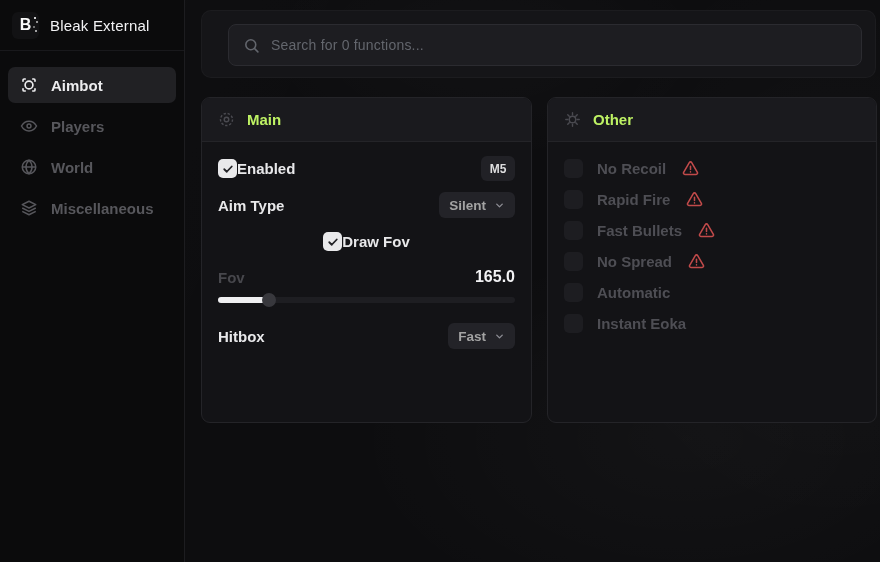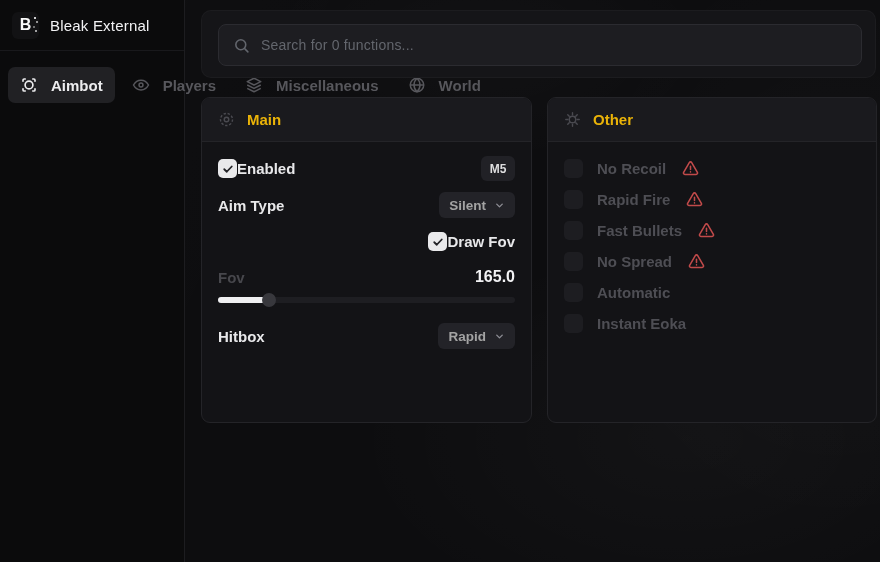--- a/index.html
+++ b/index.html
@@ -33,54 +33,54 @@
     box-shadow: 6px -4px 0 -11px #fff, 8px 3px 0 -12px #fff;
     position: relative;
   }
   .logo-box::after {
     content: ""; position: absolute; right: 3px; top: 5px;
     width: 2px; height: 2px; background: rgba(255,255,255,.8);
     box-shadow: 2px 4px 0 rgba(255,255,255,.55), -1px 9px 0 rgba(255,255,255,.4), 1px 13px 0 rgba(255,255,255,.6);
   }
   .app-title { font-size: 15px; font-weight: 400; color: #f2f2f4; letter-spacing: .2px; }
 
-  .nav { padding: 16px 8px 0 8px; display: flex; flex-direction: row; gap: 5px; }
+  .nav { padding: 16px 8px 0 8px; display: flex; flex-direction: column; gap: 5px; }
   .nav-item {
     height: 36px; border-radius: 7px; display: flex; align-items: center; gap: 13px;
     padding: 0 12px; color: #57575c; font-size: 15px; font-weight: 600; cursor: pointer;
   }
   .nav-item.selected { background: #212124; color: #ececee; }
   .nav-item .icon { width: 18px; height: 18px; display: flex; align-items: center; justify-content: center; }
   .nav-item svg { display: block; }
 
   
   .search-panel {
     position: absolute; left: 201px; top: 10px; width: 675px; height: 68px;
     background: #151518; border-radius: 10px; border: 1px solid rgba(255,255,255,0.03);
   }
   .search-input-wrap {
-    position: absolute; left: 16px; top: 13px; right: 13px; height: 42px;
+    position: absolute; left: 26px; top: 13px; right: 13px; height: 42px;
     background: #1d1d21; border: 1px solid #2b2b30; border-radius: 8px;
     display: flex; align-items: center; gap: 11px; padding: 0 14px;
   }
   .search-placeholder { color: #63666d; font-size: 14px; font-weight: 500; letter-spacing: .2px; }
 
   
   .panel {
     position: absolute; top: 97px; height: 326px;
     background: rgba(20,20,23,0.92); border: 1px solid #242428; border-radius: 9px;
     overflow: hidden;
   }
   .panel-main { left: 201px; width: 331px; }
   .panel-other { left: 547px; width: 330px; }
   .panel-header {
     height: 44px; background: #1a1a1e; border-bottom: 1px solid #242428;
     display: flex; align-items: center; gap: 12px; padding: 0 16px;
   }
-  .panel-title { font-size: 15px; font-weight: 700; color: #eab308; }
+  .panel-title { font-size: 15px; font-weight: 700; color: #bef264; }
   .panel-header .icon { color: #4a4a50; display: flex; }
   .panel-body { padding: 14px 16px; }
 
   .row { display: flex; align-items: center; justify-content: space-between; }
   .row + .row { margin-top: 0; }
 
   .check-row { display: flex; align-items: center; gap: 0; }
   .checkbox {
     width: 19px; height: 19px; border-radius: 5px; background: #e9e9eb;
     display: flex; align-items: center; justify-content: center; cursor: pointer; flex: none;
@@ -148,37 +148,37 @@
       <span class="icon">
         <svg width="18" height="18" viewBox="0 0 24 24" fill="none" stroke="currentColor" stroke-width="2">
           <path d="M2 12s3.5-6.5 10-6.5S22 12 22 12s-3.5 6.5-10 6.5S2 12 2 12z"></path>
           <circle cx="12" cy="12" r="2.6"></circle>
         </svg>
       </span>
       <span>Players</span>
     </div>
     <div class="nav-item">
       <span class="icon">
+        <svg width="18" height="18" viewBox="0 0 24 24" fill="none" stroke="currentColor" stroke-width="2">
+          <circle cx="12" cy="12" r="9"></circle>
+          <path d="M3 12h18"></path>
+          <path d="M12 3c2.7 2.6 4 5.8 4 9s-1.3 6.4-4 9c-2.7-2.6-4-5.8-4-9s1.3-6.4 4-9z"></path>
+        </svg>
+      </span>
+      <span>World</span>
+    </div>
+    <div class="nav-item">
+      <span class="icon">
         <svg width="18" height="18" viewBox="0 0 24 24" fill="none" stroke="currentColor" stroke-width="2" stroke-linejoin="round">
           <path d="M12 3l9 4.5-9 4.5-9-4.5L12 3z"></path>
           <path d="M3 12l9 4.5 9-4.5"></path>
           <path d="M3 16.5L12 21l9-4.5"></path>
         </svg>
       </span>
       <span>Miscellaneous</span>
-    </div>
-    <div class="nav-item">
-      <span class="icon">
-        <svg width="18" height="18" viewBox="0 0 24 24" fill="none" stroke="currentColor" stroke-width="2">
-          <circle cx="12" cy="12" r="9"></circle>
-          <path d="M3 12h18"></path>
-          <path d="M12 3c2.7 2.6 4 5.8 4 9s-1.3 6.4-4 9c-2.7-2.6-4-5.8-4-9s1.3-6.4 4-9z"></path>
-        </svg>
-      </span>
-      <span>World</span>
     </div>
   </div>
 </div>
 
 <div class="search-panel">
   <div class="search-input-wrap">
     <span style="display:flex;color:#63666d;">
       <svg width="17" height="17" viewBox="0 0 24 24" fill="none" stroke="currentColor" stroke-width="2.2" stroke-linecap="round">
         <circle cx="11" cy="11" r="7"></circle>
           <path d="M21 21l-4.2-4.2"></path>
@@ -217,21 +217,21 @@
       <span class="dropdown">
         <span class="dropdown-value">Silent</span>
         <span class="chev">
           <svg width="11" height="11" viewBox="0 0 24 24" fill="none" stroke="currentColor" stroke-width="3" stroke-linecap="round" stroke-linejoin="round">
               <path d="M6 9l6 6 6-6"></path>
             </svg>
         </span>
       </span>
     </div>
 
-    <div class="row mrow gap-lg" style="justify-content:flex-end;">
+    <div class="row mrow gap-lg" style="justify-content:center;">
       <div class="check-row">
         <span class="checkbox">
           <svg width="12" height="12" viewBox="0 0 24 24" fill="none" stroke="#232327" stroke-width="3.6" stroke-linecap="round" stroke-linejoin="round">
               <path d="M4.5 12.5l5 5L19.5 7"></path>
             </svg>
         </span>
         <span class="row-label">Draw Fov</span>
       </div>
     </div>
 
@@ -242,21 +242,21 @@
     <div class="slider">
       <div class="slider-track"></div>
       <div class="slider-fill" style="width: 17.3%;"></div>
       <div class="slider-thumb" style="left: 17.3%;"></div>
     </div>
 
 
     <div class="row mrow" style="margin-top:16px;">
       <span class="row-label">Hitbox</span>
       <span class="dropdown">
-        <span class="dropdown-value">Rapid</span>
+        <span class="dropdown-value">Fast</span>
         <span class="chev">
           <svg width="11" height="11" viewBox="0 0 24 24" fill="none" stroke="currentColor" stroke-width="3" stroke-linecap="round" stroke-linejoin="round">
               <path d="M6 9l6 6 6-6"></path>
             </svg>
         </span>
       </span>
     </div>
 
   </div>
 </div>

